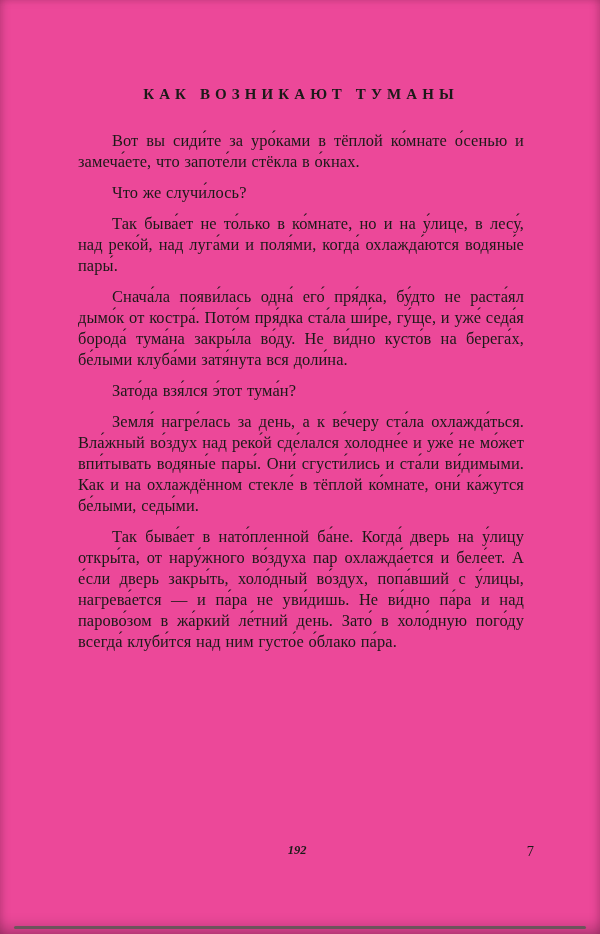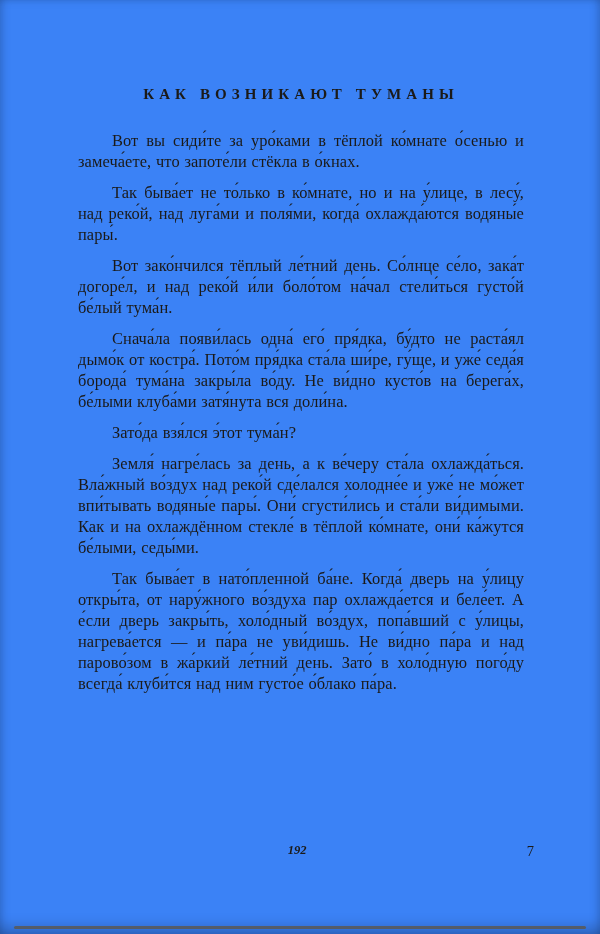--- a/index.html
+++ b/index.html
@@ -5,21 +5,21 @@
   html, body {
     margin: 0;
     padding: 0;
     background: #d8d7d3;
   }
   .page {
     position: relative;
     width: 600px;
     height: 934px;
     margin: 0 auto;
-    background: #3b82f6;
+    background: #ec4899;
     overflow: hidden;
     font-family: "Liberation Serif", serif;
     color: #1b1a18;
     box-shadow:
       inset 7px 0 10px -5px rgba(0,0,0,0.18),
       inset -7px 0 10px -5px rgba(0,0,0,0.18),
       inset 0 -16px 14px -9px rgba(0,0,0,0.22),
       inset 0 6px 8px -5px rgba(0,0,0,0.10);
   }
   .content {
@@ -76,22 +76,22 @@
   }
 </style>
 </head>
 <body>
 
 <div class="page">
   <div class="content">
     <h1 class="title">КАК ВОЗНИКАЮТ ТУМАНЫ</h1>
     <div class="body-text">
         <p>Вот вы сиди́те за уро́ками в тёплой ко́мнате о́сенью и замеча́ете, что запоте́ли стёкла в о́кнах.</p>
+        <p>Что же случи́лось?</p>
         <p>Так быва́ет не то́лько в ко́мнате, но и на у́лице, в лесу́, над реко́й, над луга́ми и поля́ми, когда́ охлажда́ются водяны́е пары́.</p>
-        <p>Вот зако́нчился тёплый ле́тний день. Со́лнце се́ло, зака́т догоре́л, и над реко́й и́ли боло́том на́чал стели́ться густо́й бе́лый тума́н.</p>
         <p>Снача́ла появи́лась одна́ его́ пря́дка, бу́дто не раста́ял дымо́к от костра́. Пото́м пря́дка ста́ла ши́ре, гу́ще, и уже́ седа́я борода́ тума́на закры́ла во́ду. Не ви́дно кусто́в на берега́х, бе́лыми клуба́ми затя́нута вся доли́на.</p>
         <p>Зато́да взя́лся э́тот тума́н?</p>
         <p>Земля́ нагре́лась за день, а к ве́черу ста́ла охлажда́ться. Вла́жный во́здух над реко́й сде́лался холодне́е и уже́ не мо́жет впи́тывать водяны́е пары́. Они́ сгусти́лись и ста́ли ви́димыми. Как и на охлаждённом стекле́ в тёплой ко́мнате, они́ ка́жутся бе́лыми, седы́ми.</p>
         <p>Так быва́ет в нато́пленной ба́не. Когда́ дверь на у́лицу откры́та, от нару́жного во́здуха пар охлажда́ется и беле́ет. А е́сли дверь закры́ть, холо́дный во́здух, попа́вший с у́лицы, нагрева́ется — и па́ра не уви́дишь. Не ви́дно па́ра и над парово́зом в жа́ркий ле́тний день. Зато́ в холо́дную пого́ду всегда́ клуби́тся над ним густо́е о́блако па́ра.</p>
       </div>
   </div>
 
   <div class="footer">
     <span class="sig">192</span>
     <span class="pagenum">7</span>

